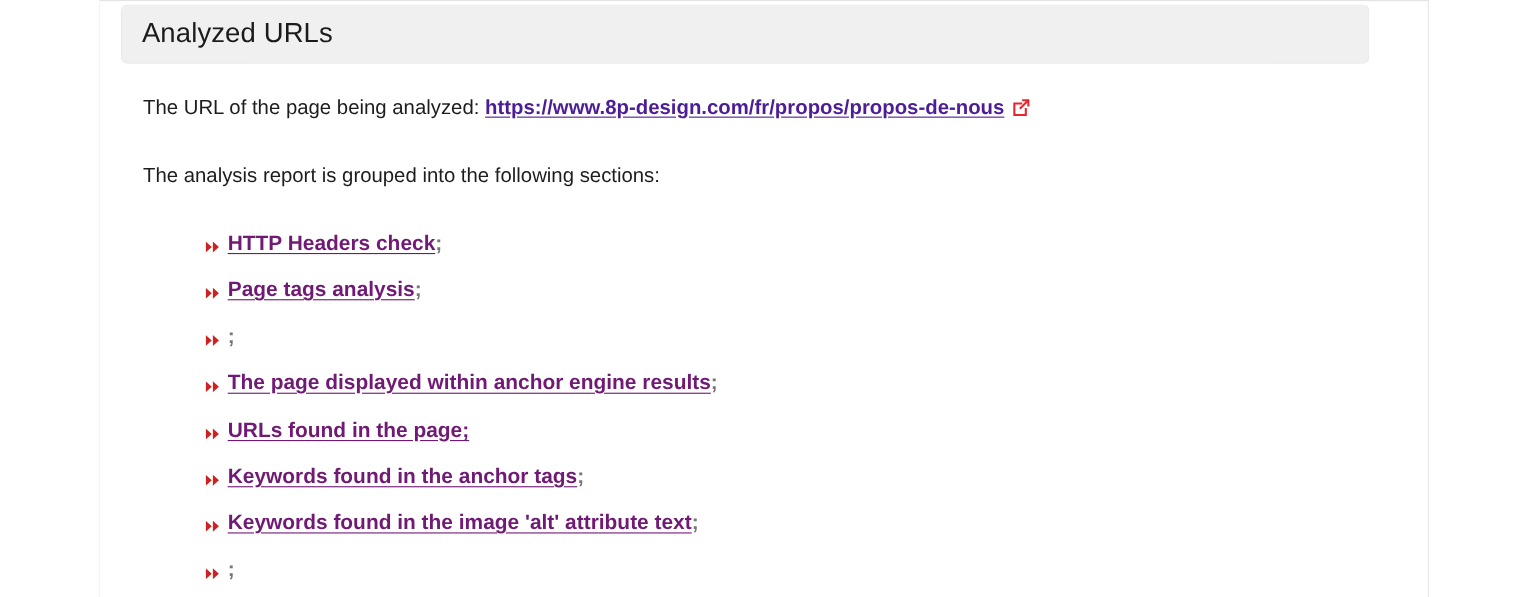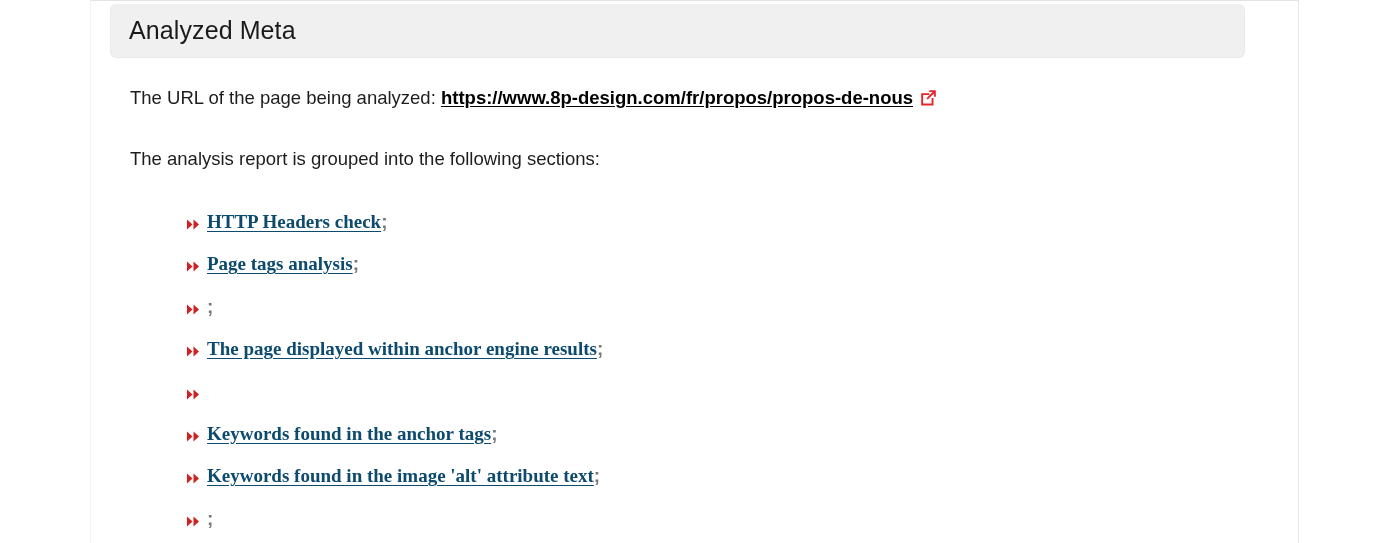--- a/index.html
+++ b/index.html
@@ -69,21 +69,21 @@
     left: 39px;                 
     font-size: 18.5px;
     color: #1d1d1d;
     line-height: 1.2;
     white-space: nowrap;
   }
   p#intro-url-line  { top: 29px; }
   p#intro-sections-line { top: 90px; text-align: right; }
 
   a.url-link {
-    color: #000000;
+    color: #4c1d95;
     font-weight: bold;
     text-decoration: underline;
     text-underline-offset: 2px;
   }
 
   .ext-icon {
     display: inline-block;
     vertical-align: -2px;
     margin-left: 7px;
     width: 17px;
@@ -110,42 +110,41 @@
     flex: 0 0 20px;
     color: #cc2222;
     font-size: 17px;
     line-height: 22px;
     padding-top: 3px;
     font-weight: bold;
   }
   .bullet svg { display: block; margin-top: 6px; }
 
   a.section-link {
-    color: #0c4a6e;
+    color: #701a75;
     font-size: 19px;
     font-weight: bold;
     text-decoration: underline;
     text-underline-offset: 3px;
     line-height: 24px;
-    font-family: Liberation Serif, serif;
   }
   .semi {
     color: #777777;
     font-size: 19px;
     font-weight: bold;
     line-height: 24px;
   }
 </style>
 </head>
 <body>
 
 <div id="report-panel">
 
   <div id="panel-heading">
-    <span class="title">Analyzed Meta</span>
+    <span class="title">Analyzed URLs</span>
   </div>
 
   <div id="panel-body">
 
     <p class="para" id="intro-url-line">
       <span>The URL of the page being analyzed: </span><a class="url-link" href="#">https://www.8p-design.com/fr/propos/propos-de-nous</a><span class="ext-icon"><svg viewBox="0 0 17 17" width="17" height="17" aria-hidden="true">
           <path d="M1.2 4.2 h8.1 v1.9 h-6.2 v8.5 h8.5 v-5.5 h1.9 v7.4 h-12.3 z" fill="#e8252a"></path>
           <path d="M9.2 1.2 h6.6 v6.6 h-1.9 v-3.4 l-6.1 6.1 -1.35 -1.35 6.1 -6.1 h-3.35 z" fill="#e8252a"></path>
         </svg></span>
     </p>
@@ -197,20 +196,21 @@
           <span class="semi">;</span>
       </li>
 
       <li>
         <span class="bullet">
           <svg width="14" height="11" viewBox="0 0 14 11" aria-hidden="true">
             <path d="M0 0.5 L5.5 5.5 L0 10.5 Z" fill="#cc2222"></path>
             <path d="M6.5 0.5 L12 5.5 L6.5 10.5 Z" fill="#cc2222"></path>
           </svg>
         </span>
+        <a class="section-link" href="#">URLs found in the page;</a>
           <span class="semi"></span>
       </li>
 
       <li>
         <span class="bullet">
           <svg width="14" height="11" viewBox="0 0 14 11" aria-hidden="true">
             <path d="M0 0.5 L5.5 5.5 L0 10.5 Z" fill="#cc2222"></path>
             <path d="M6.5 0.5 L12 5.5 L6.5 10.5 Z" fill="#cc2222"></path>
           </svg>
         </span>

